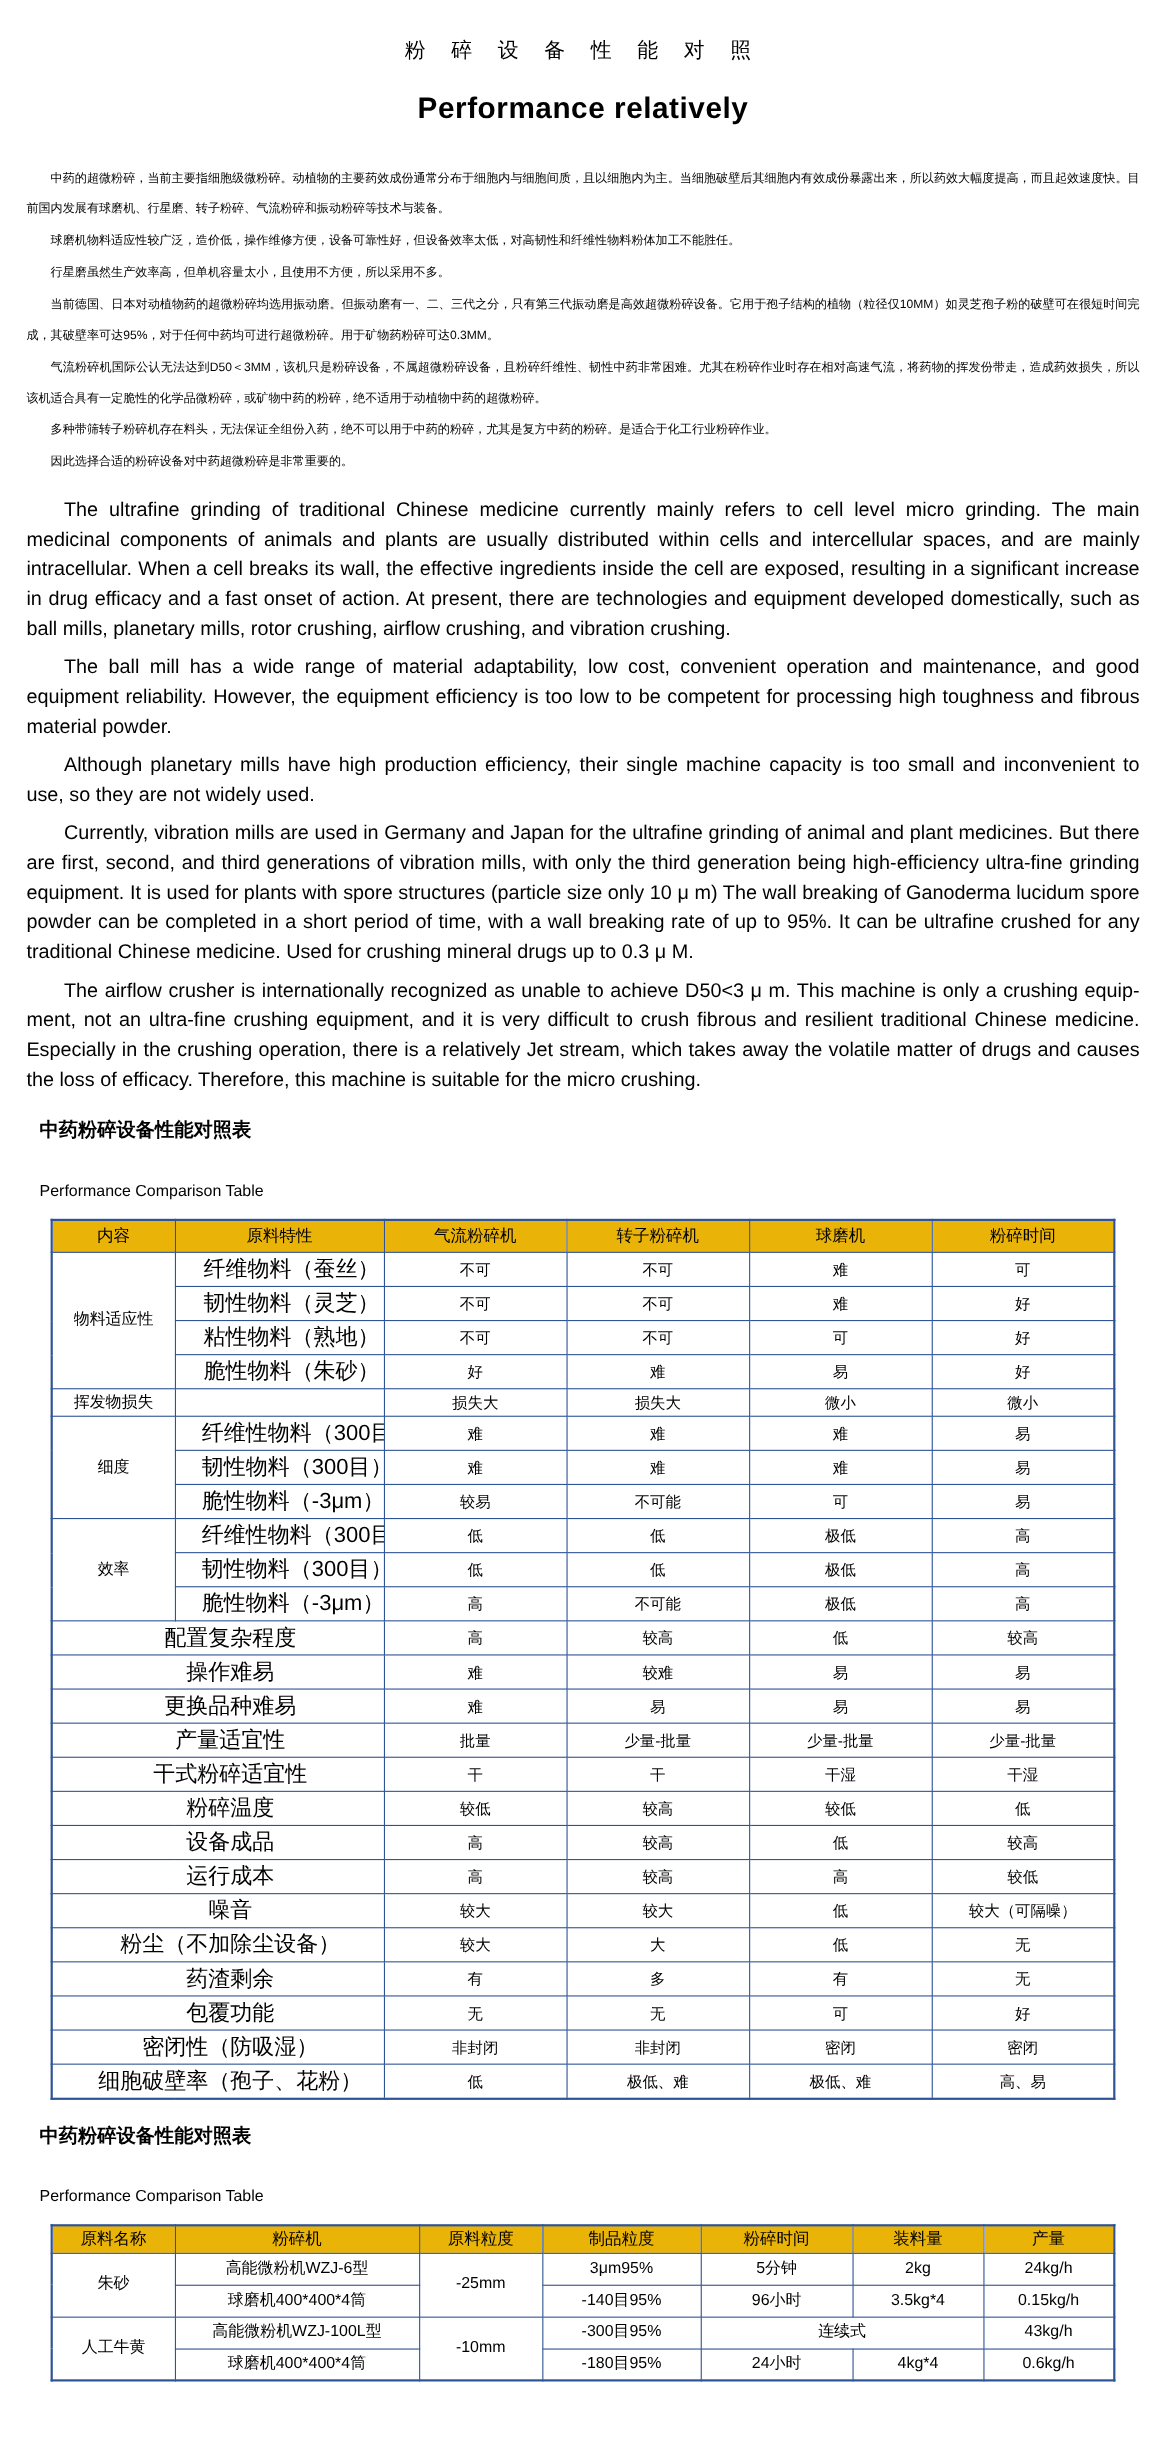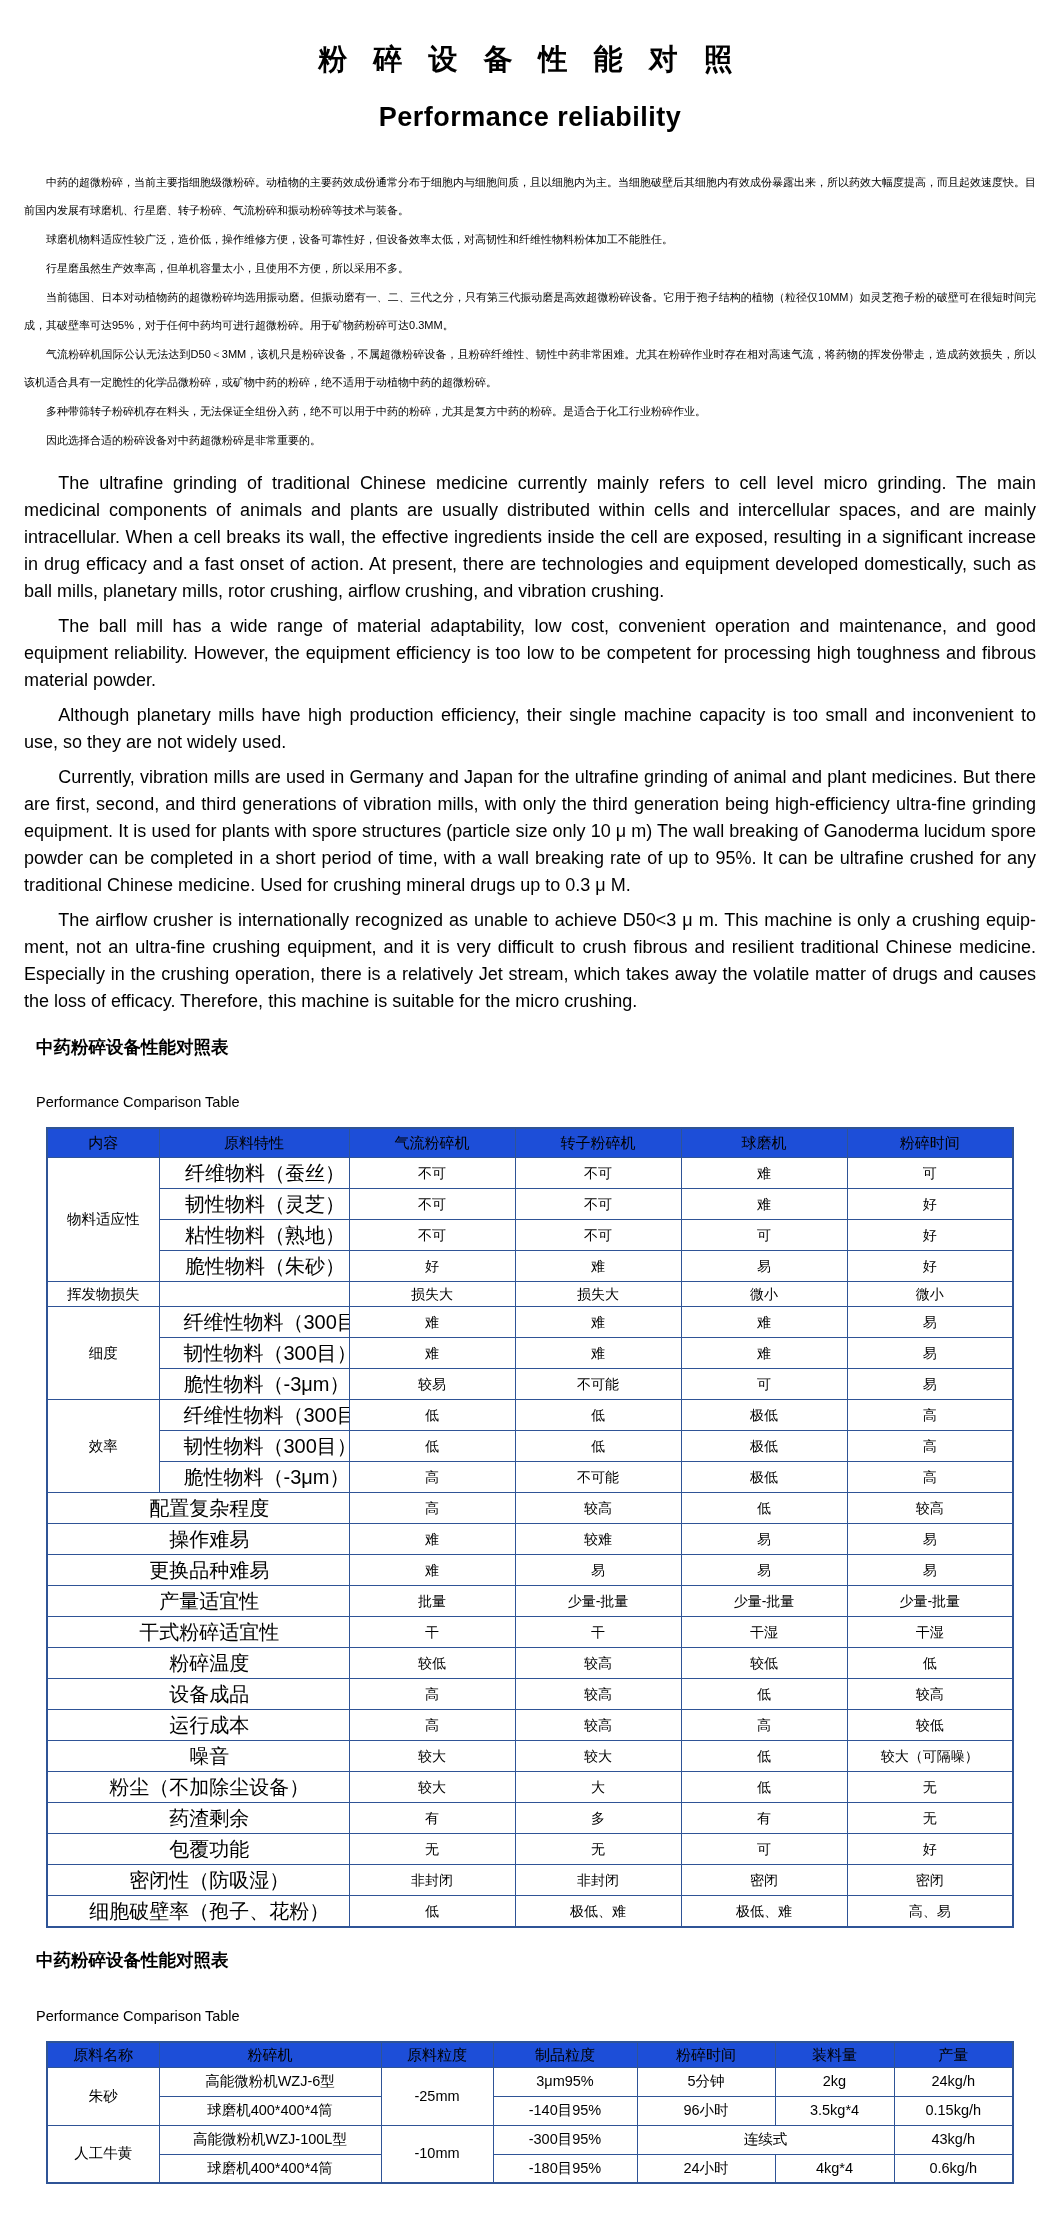--- a/index.html
+++ b/index.html
@@ -16,22 +16,22 @@
   }
   .page {
     width: 1060px;
     box-sizing: border-box;
     padding: 0;
     position: relative;
   }
   
   .doc-title-cn {
     text-align: center;
-    font-size: 29px;
-    font-weight: bold;
+    font-size: 19px;
+    font-weight: normal;
     letter-spacing: 9px;
     padding-top: 22px;
     line-height: 1.25;
   }
   .doc-title-en {
     text-align: center;
     font-size: 27px;
     font-weight: bold;
     letter-spacing: 0.5px;
     line-height: 1.3;
@@ -90,21 +90,21 @@
     font-size: 14px;
     font-weight: normal;
     padding: 3px 2px;
     height: 25px;
     box-sizing: border-box;
     line-height: 1.2;
     white-space: nowrap;
     overflow: hidden;
   }
   table.grid thead th {
-    background: #1d4ed8;
+    background: #eab308;
     font-size: 15px;
     height: 30px;
   }
   table.grid tbody td.grouplbl {
     font-size: 14.5px;
   }
   table.grid tbody td.rowlbl {
     font-size: 20px;
     padding-left: 24px;
   }
@@ -117,21 +117,21 @@
   table.grid2 { width: 966px; }
   table.grid2 td, table.grid2 th { font-size: 14.5px; height: 29px; }
   table.grid2 thead th { height: 18px; font-size: 15px; }
 </style>
 </head>
 <body>
 
 <div class="page">
 
   <h1 class="doc-title-cn">粉 碎 设 备 性 能 对 照</h1>
-  <h2 class="doc-title-en">Performance reliability</h2>
+  <h2 class="doc-title-en">Performance relatively</h2>
 
   <div class="body-wrap">
     <div class="cn-block">
       <p class="cn">中药的超微粉碎，当前主要指细胞级微粉碎。动植物的主要药效成份通常分布于细胞内与细胞间质，且以细胞内为主。当细胞破壁后其细胞内有效成份暴露出来，所以药效大幅度提高，而且起效速度快。目前国内发展有球磨机、行星磨、转子粉碎、气流粉碎和振动粉碎等技术与装备。</p>
       <p class="cn">球磨机物料适应性较广泛，造价低，操作维修方便，设备可靠性好，但设备效率太低，对高韧性和纤维性物料粉体加工不能胜任。</p>
       <p class="cn">行星磨虽然生产效率高，但单机容量太小，且使用不方便，所以采用不多。</p>
       <p class="cn">当前德国、日本对动植物药的超微粉碎均选用振动磨。但振动磨有一、二、三代之分，只有第三代振动磨是高效超微粉碎设备。它用于孢子结构的植物（粒径仅10MM）如灵芝孢子粉的破壁可在很短时间完成，其破壁率可达95%，对于任何中药均可进行超微粉碎。用于矿物药粉碎可达0.3MM。</p>
       <p class="cn">气流粉碎机国际公认无法达到D50＜3MM，该机只是粉碎设备，不属超微粉碎设备，且粉碎纤维性、韧性中药非常困难。尤其在粉碎作业时存在相对高速气流，将药物的挥发份带走，造成药效损失，所以该机适合具有一定脆性的化学品微粉碎，或矿物中药的粉碎，绝不适用于动植物中药的超微粉碎。</p>
       <p class="cn">多种带筛转子粉碎机存在料头，无法保证全组份入药，绝不可以用于中药的粉碎，尤其是复方中药的粉碎。是适合于化工行业粉碎作业。</p>
       <p class="cn">因此选择合适的粉碎设备对中药超微粉碎是非常重要的。</p>

